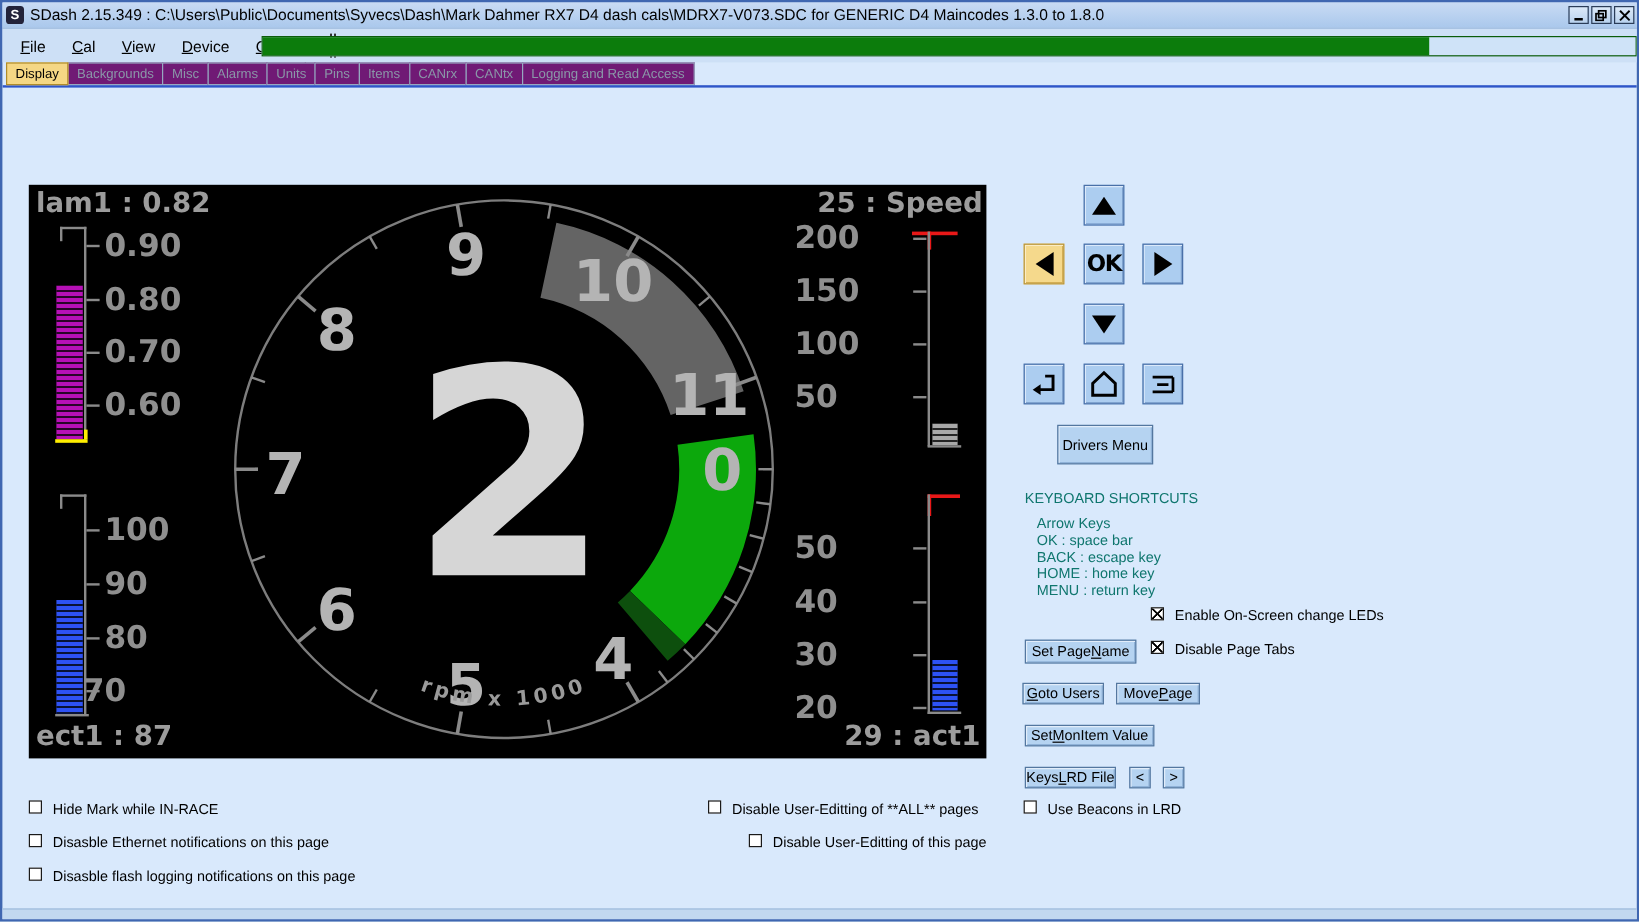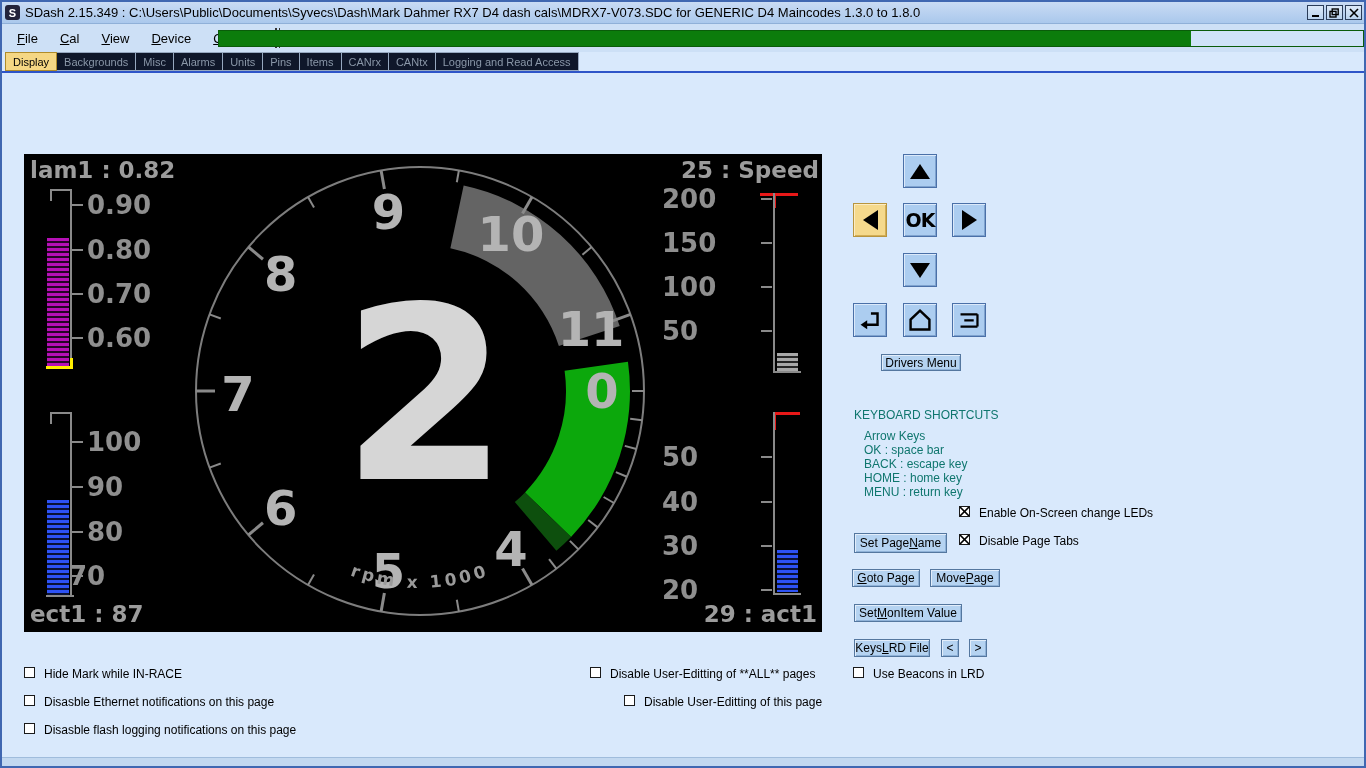--- a/index.html
+++ b/index.html
@@ -25,21 +25,21 @@
   .msep { width:5px; height:20px; margin:0 8px 0 6px;
     background:linear-gradient(90deg,#333 0 1.5px,transparent 1.5px 3.5px,#333 3.5px 5px); }
   .mathops-label { font-size:13px; margin-right:4px; white-space:nowrap; }
   .progress { position:absolute; left:216px; top:6px; width:1146px; height:17px;
     border:1px solid #0a5c0a; background:#cfe3f8; }
   .progress-fill { height:100%; background:#0c7c0c; display:flex; align-items:center; }
   .progress-fill span { font-size:12px; color:#000; padding-left:6px; white-space:nowrap;margin-top:37px; }
 
   
   .tabbar { position:absolute; top:50px; left:4px; display:flex; font-size:11px; }
-  .tab { height:19px; line-height:18px; padding:0 7px; background:#0f172a; border:1px solid #96a8c0;
+  .tab { height:19px; line-height:18px; padding:0 7px; background:#701a75; border:1px solid #96a8c0;
     margin-left:-1px; color:#8a97a8; white-space:nowrap; }
   .tab.active { background:#f5d784; border-color:#b08c2a; color:#000; z-index:2; }
   .blueline { position:absolute; top:69px; left:0; right:0; height:2px; background:#2e55c8; }
 
   .main { position:absolute; top:72px; left:0; width:100%; bottom:0; }
   .bottom-strip { position:absolute; left:0; right:0; bottom:0; height:9px; background:#c2d8f0;
     border-top:1px solid #9fbcdc; z-index:5; }
 
   
   .dash-panel { position:absolute; left:22px; top:80px; width:798px; height:478px; background:#000;
@@ -273,21 +273,21 @@
       <svg width="34" height="34" viewBox="0 0 34 34" fill="none" stroke="#000" stroke-width="2.6">
         <polygon points="17,7 27,16.5 27,27 7,27 7,16.5"></polygon>
       </svg>
     </div>
     <div class="navbtn" style="left:950px;top:229px">
       <svg width="34" height="34" viewBox="0 0 34 34" fill="none" stroke="#000" stroke-width="2.4">
         <path d="M8 11 H26 M26 11 V24 M8 24 H26 M12 17.5 H22"></path>
       </svg>
     </div>
 
-    <div class="btn" style="left:879px;top:280px;width:80px;height:17px">
+    <div class="btn" style="left:879px;top:280px;width:80px;height:33px">
       <span>Drivers Menu</span>
     </div>
 
     <div class="shortcuts">
       <div class="sc-title">KEYBOARD SHORTCUTS</div>
       <div class="sc-line">Arrow Keys</div>
       <div class="sc-line">OK : space bar</div>
       <div class="sc-line">BACK : escape key</div>
       <div class="sc-line">HOME : home key</div>
       <div class="sc-line">MENU : return key</div>
@@ -305,21 +305,21 @@
     </div>
 
     <label class="ck" style="left:957px;top:460px">
       <span class="cb checked"></span>
       <span>Disable Page Tabs</span>
     </label>
 
     <div class="btn" style="left:850px;top:495px;width:68px;height:18px">
       <span></span>
         <span class="u">G</span>
-        <span>oto Page</span>
+        <span>oto Users</span>
     </div>
     <div class="btn" style="left:928px;top:495px;width:70px;height:18px">
       <span>Move </span>
         <span class="u">P</span>
         <span>age</span>
     </div>
 
     <div class="btn" style="left:852px;top:530px;width:108px;height:18px">
       <span>Set </span>
         <span class="u">M</span>

